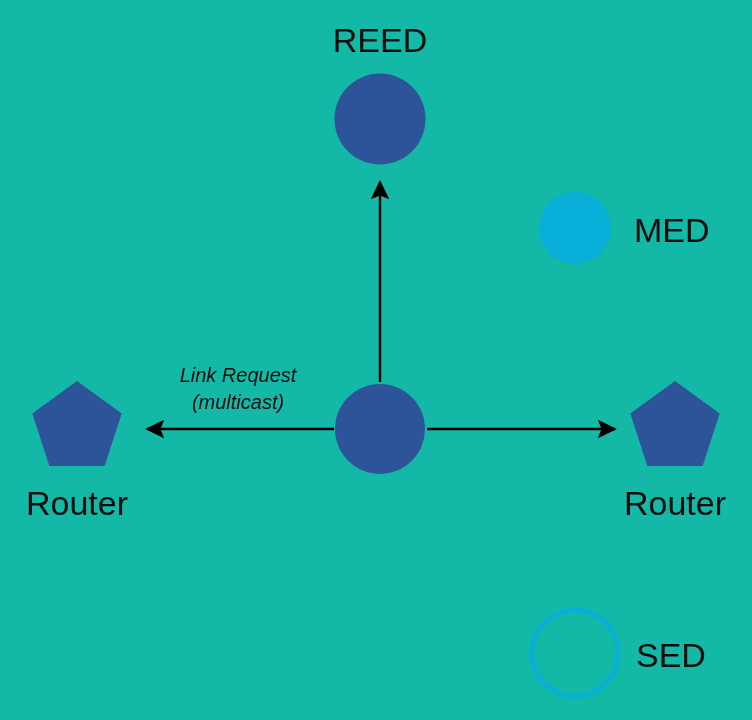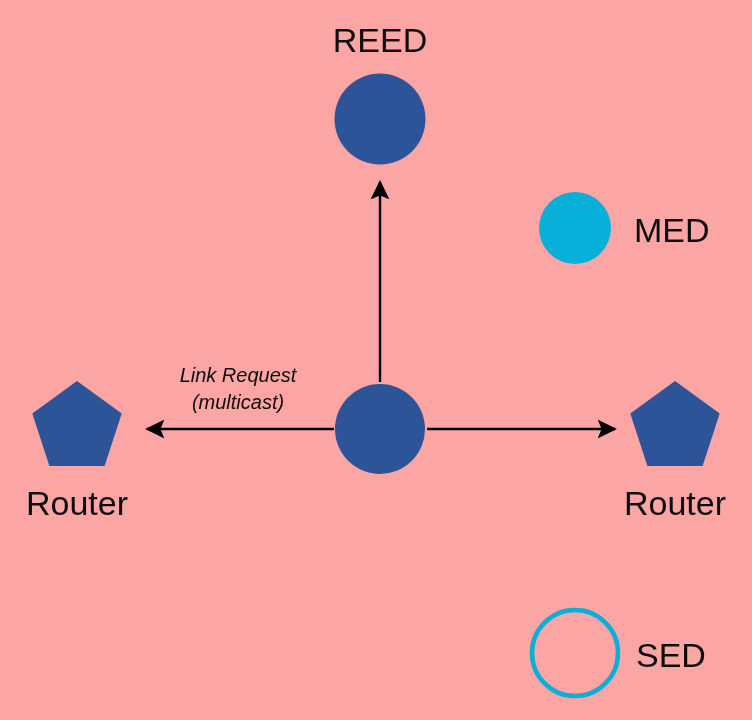--- a/index.html
+++ b/index.html
@@ -9,21 +9,21 @@
     background: #ffffff;
   }
   body {
     font-family: "Liberation Sans", sans-serif;
     -webkit-font-smoothing: antialiased;
   }
   #diagram-canvas {
     position: relative;
     width: 752px;
     height: 720px;
-    background: #fca5a5;
+    background: #14b8a6;
     overflow: hidden;
   }
   #topology-svg {
     position: absolute;
     top: 0;
     left: 0;
     width: 752px;
     height: 720px;
     display: block;
   }

